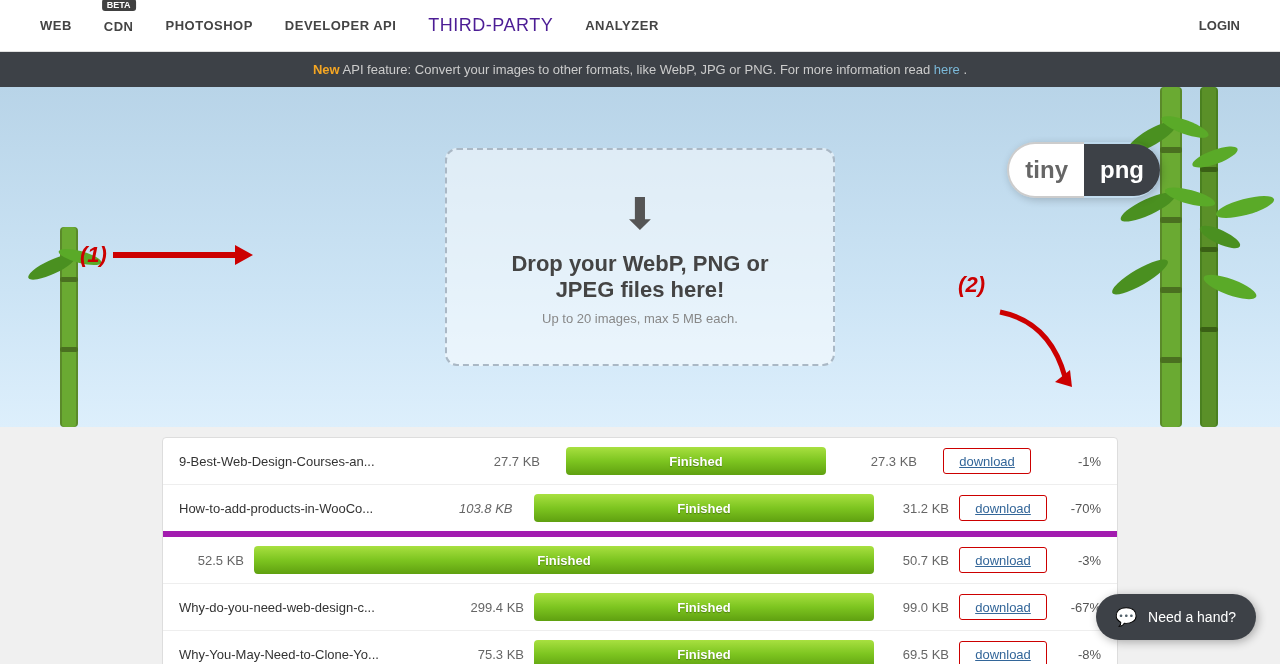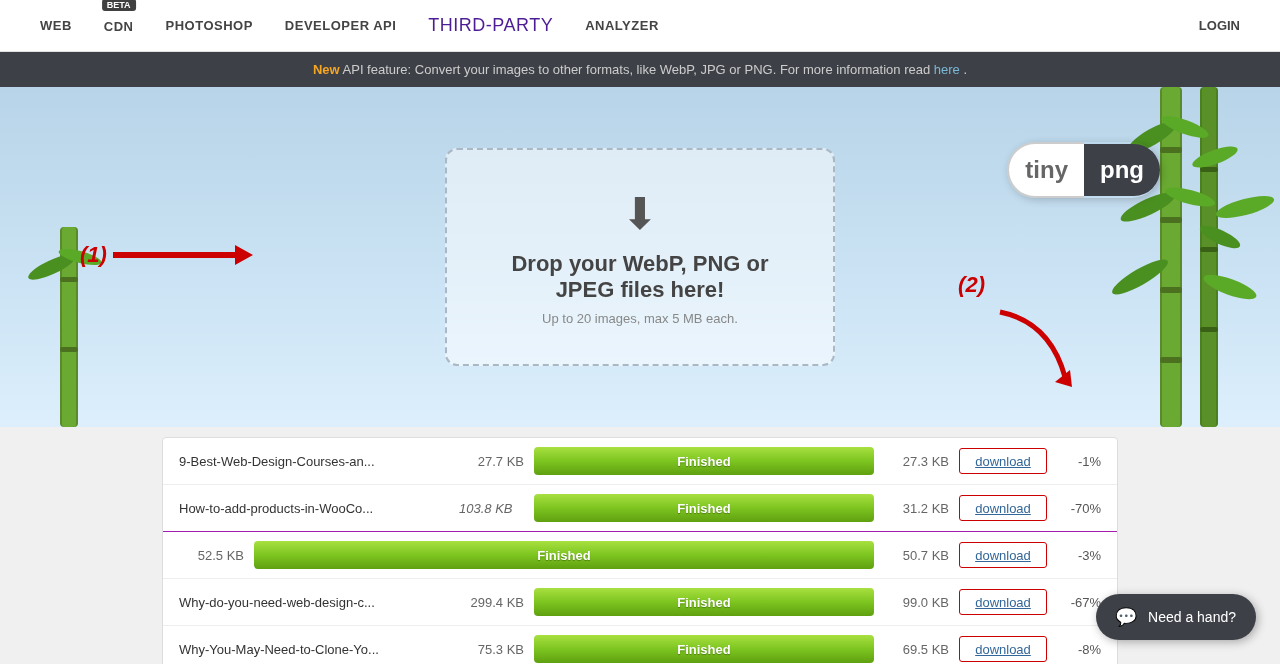--- a/index.html
+++ b/index.html
@@ -100,36 +100,36 @@
   <div style="border:2.5px dashed #aab8c5;border-radius:12px;background:rgba(255,255,255,0.5);width:390px;padding:38px 40px;text-align:center;position:relative;z-index:2;">
     <div style="font-size:44px;color:#555;margin-bottom:12px;">⬇</div>
     <div style="font-size:22px;font-weight:bold;color:#444;margin-bottom:8px;">Drop your WebP, PNG or JPEG files here!</div>
     <div style="font-size:13px;color:#888;">Up to 20 images, max 5 MB each.</div>
   </div>
 </div>
 
 <div style="background:#f0f0f0;padding:10px 162px 0;">
   <div style="background:#fff;border:1px solid #ddd;border-radius:4px;overflow:hidden;">
 
-    <div style="display:flex;align-items:center;padding:9px 16px;border-bottom:1px solid #eee;gap:10px;">
+    <div style="display:flex;align-items:center;padding:9px 16px;border-bottom:1px solid #eee;gap:26px;">
       <span style="flex:0 0 270px;font-size:13px;color:#333;white-space:nowrap;overflow:hidden;text-overflow:ellipsis;">9-Best-Web-Design-Courses-an...</span>
       <span style="flex:0 0 65px;font-size:13px;color:#666;text-align:right;">27.7 KB</span>
       <div style="flex:1;height:28px;">
         <div style="height:100%;background:linear-gradient(180deg,#a8e040 0%,#7dc520 50%,#5fa010 100%);border-radius:4px;display:flex;align-items:center;justify-content:center;">
           <span style="color:#fff;font-size:13px;font-weight:bold;text-shadow:0 1px 1px rgba(0,0,0,0.3);">Finished</span>
         </div>
       </div>
       <span style="flex:0 0 65px;font-size:13px;color:#666;text-align:right;">27.3 KB</span>
       <div style="flex:0 0 88px;text-align:center;border:1.5px solid #cc0000;border-radius:3px;padding:3px 6px;">
         <a style="color:#336699;text-decoration:underline;font-size:13px;cursor:pointer;">download</a>
       </div>
       <span style="flex:0 0 44px;font-size:13px;color:#555;text-align:right;">-1%</span>
     </div>
 
-    <div style="display:flex;align-items:center;padding:9px 16px;border-bottom:1px solid #a21caf;gap:10px;">
+    <div style="display:flex;align-items:center;padding:9px 16px;border-bottom:6px solid #a21caf;gap:10px;">
       <span style="flex:0 0 270px;font-size:13px;color:#333;white-space:nowrap;overflow:hidden;text-overflow:ellipsis;">How-to-add-products-in-WooCo...</span>
       <span style="flex:0 0 65px;font-size:13px;color:#666;font-style:italic;">103.8 KB</span>
       <div style="flex:1;height:28px;">
         <div style="height:100%;background:linear-gradient(180deg,#a8e040 0%,#7dc520 50%,#5fa010 100%);border-radius:4px;display:flex;align-items:center;justify-content:center;">
           <span style="color:#fff;font-size:13px;font-weight:bold;text-shadow:0 1px 1px rgba(0,0,0,0.3);">Finished</span>
         </div>
       </div>
       <span style="flex:0 0 65px;font-size:13px;color:#666;text-align:right;">31.2 KB</span>
       <div style="flex:0 0 88px;text-align:center;border:1.5px solid #cc0000;border-radius:3px;padding:3px 6px;">
         <a style="color:#336699;text-decoration:underline;font-size:13px;cursor:pointer;">download</a>

